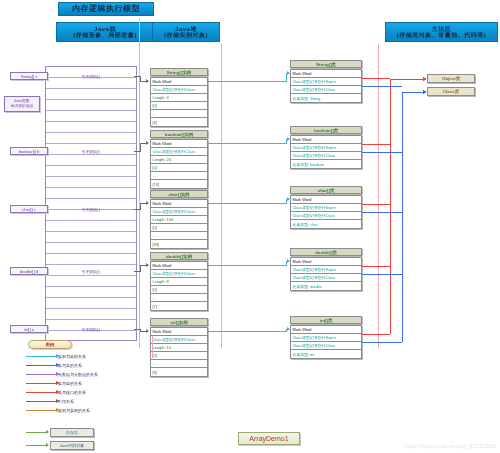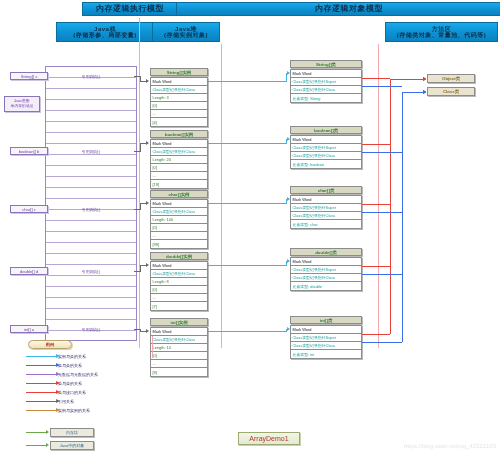--- a/index.html
+++ b/index.html
@@ -17,21 +17,21 @@
   .banner{
     background:linear-gradient(180deg,#1aa9e8 0%,#0d94d6 48%,#0a82c0 100%);
     border:1px solid #0a6d9e;
     color:#0b2f4a;
     font-weight:bold;
     display:flex;align-items:center;justify-content:center;
     text-align:center;
     letter-spacing:.5px;
     line-height:1.05;
   }
-  .banner.t1{font-size:8px;margin-left:24px;}
+  .banner.t1{font-size:8px;}
   .banner.t2{font-size:6px;}
 
   
   .vsep{background:#f4a9ae;width:1px;}
 
   
   .varchip{
     border:1px solid #8a74b8;
     background:#f7f4fb;
     color:#6b3fa0;
@@ -126,21 +126,20 @@
     color:#e4e4e4;font-size:6px;white-space:nowrap;
   }
 </style>
 </head>
 <body>
 
 <div id="stage">
 
   <div class="abs banner t1" style="left:58px;top:2px;width:96px;height:14px;">内存逻辑执行模型</div>
 
-  <div class="abs banner t1" style="left:152px;top:2px;width:346px;height:14px;">内存逻辑对象模型</div>
 
   <div class="abs banner t2" style="left:56px;top:22px;width:98px;height:20px;flex-direction:column;">
     <span>Java栈</span>
     <span>(存储形参、局部变量)</span>
   </div>
 
   <div class="abs banner t2" style="left:152px;top:22px;width:68px;height:20px;flex-direction:column;">
     <span>Java堆</span>
     <span>(存储实例对象)</span>
   </div>

